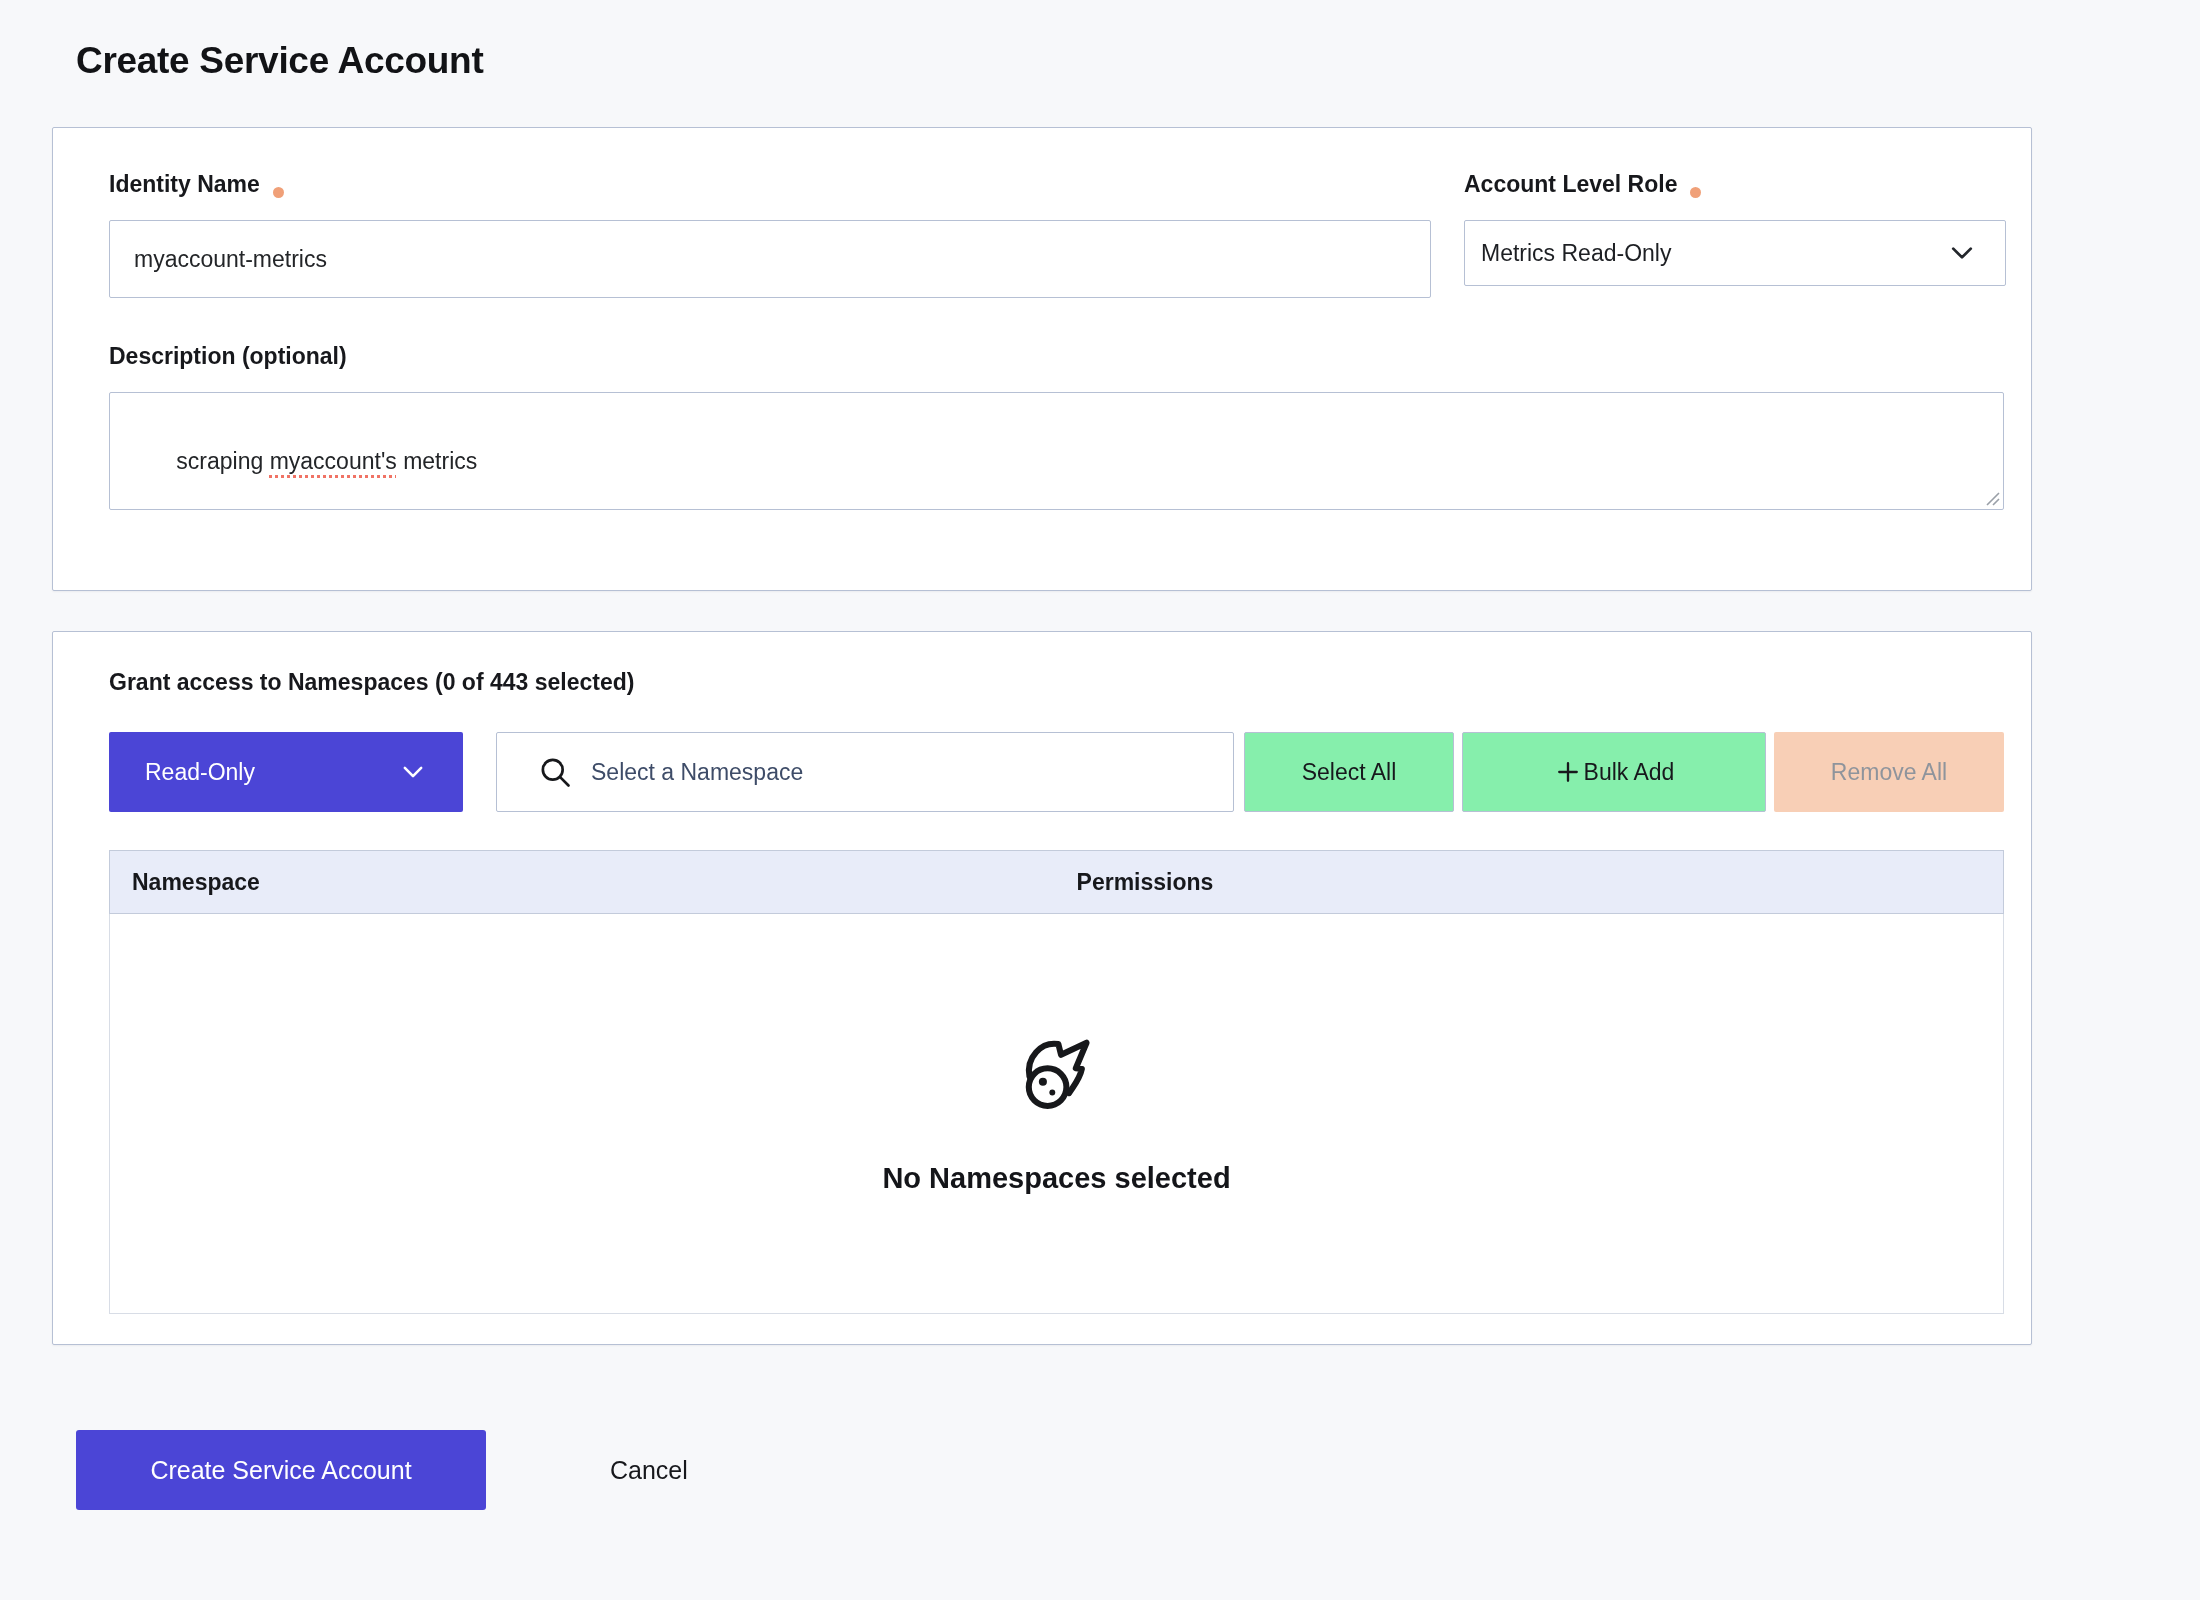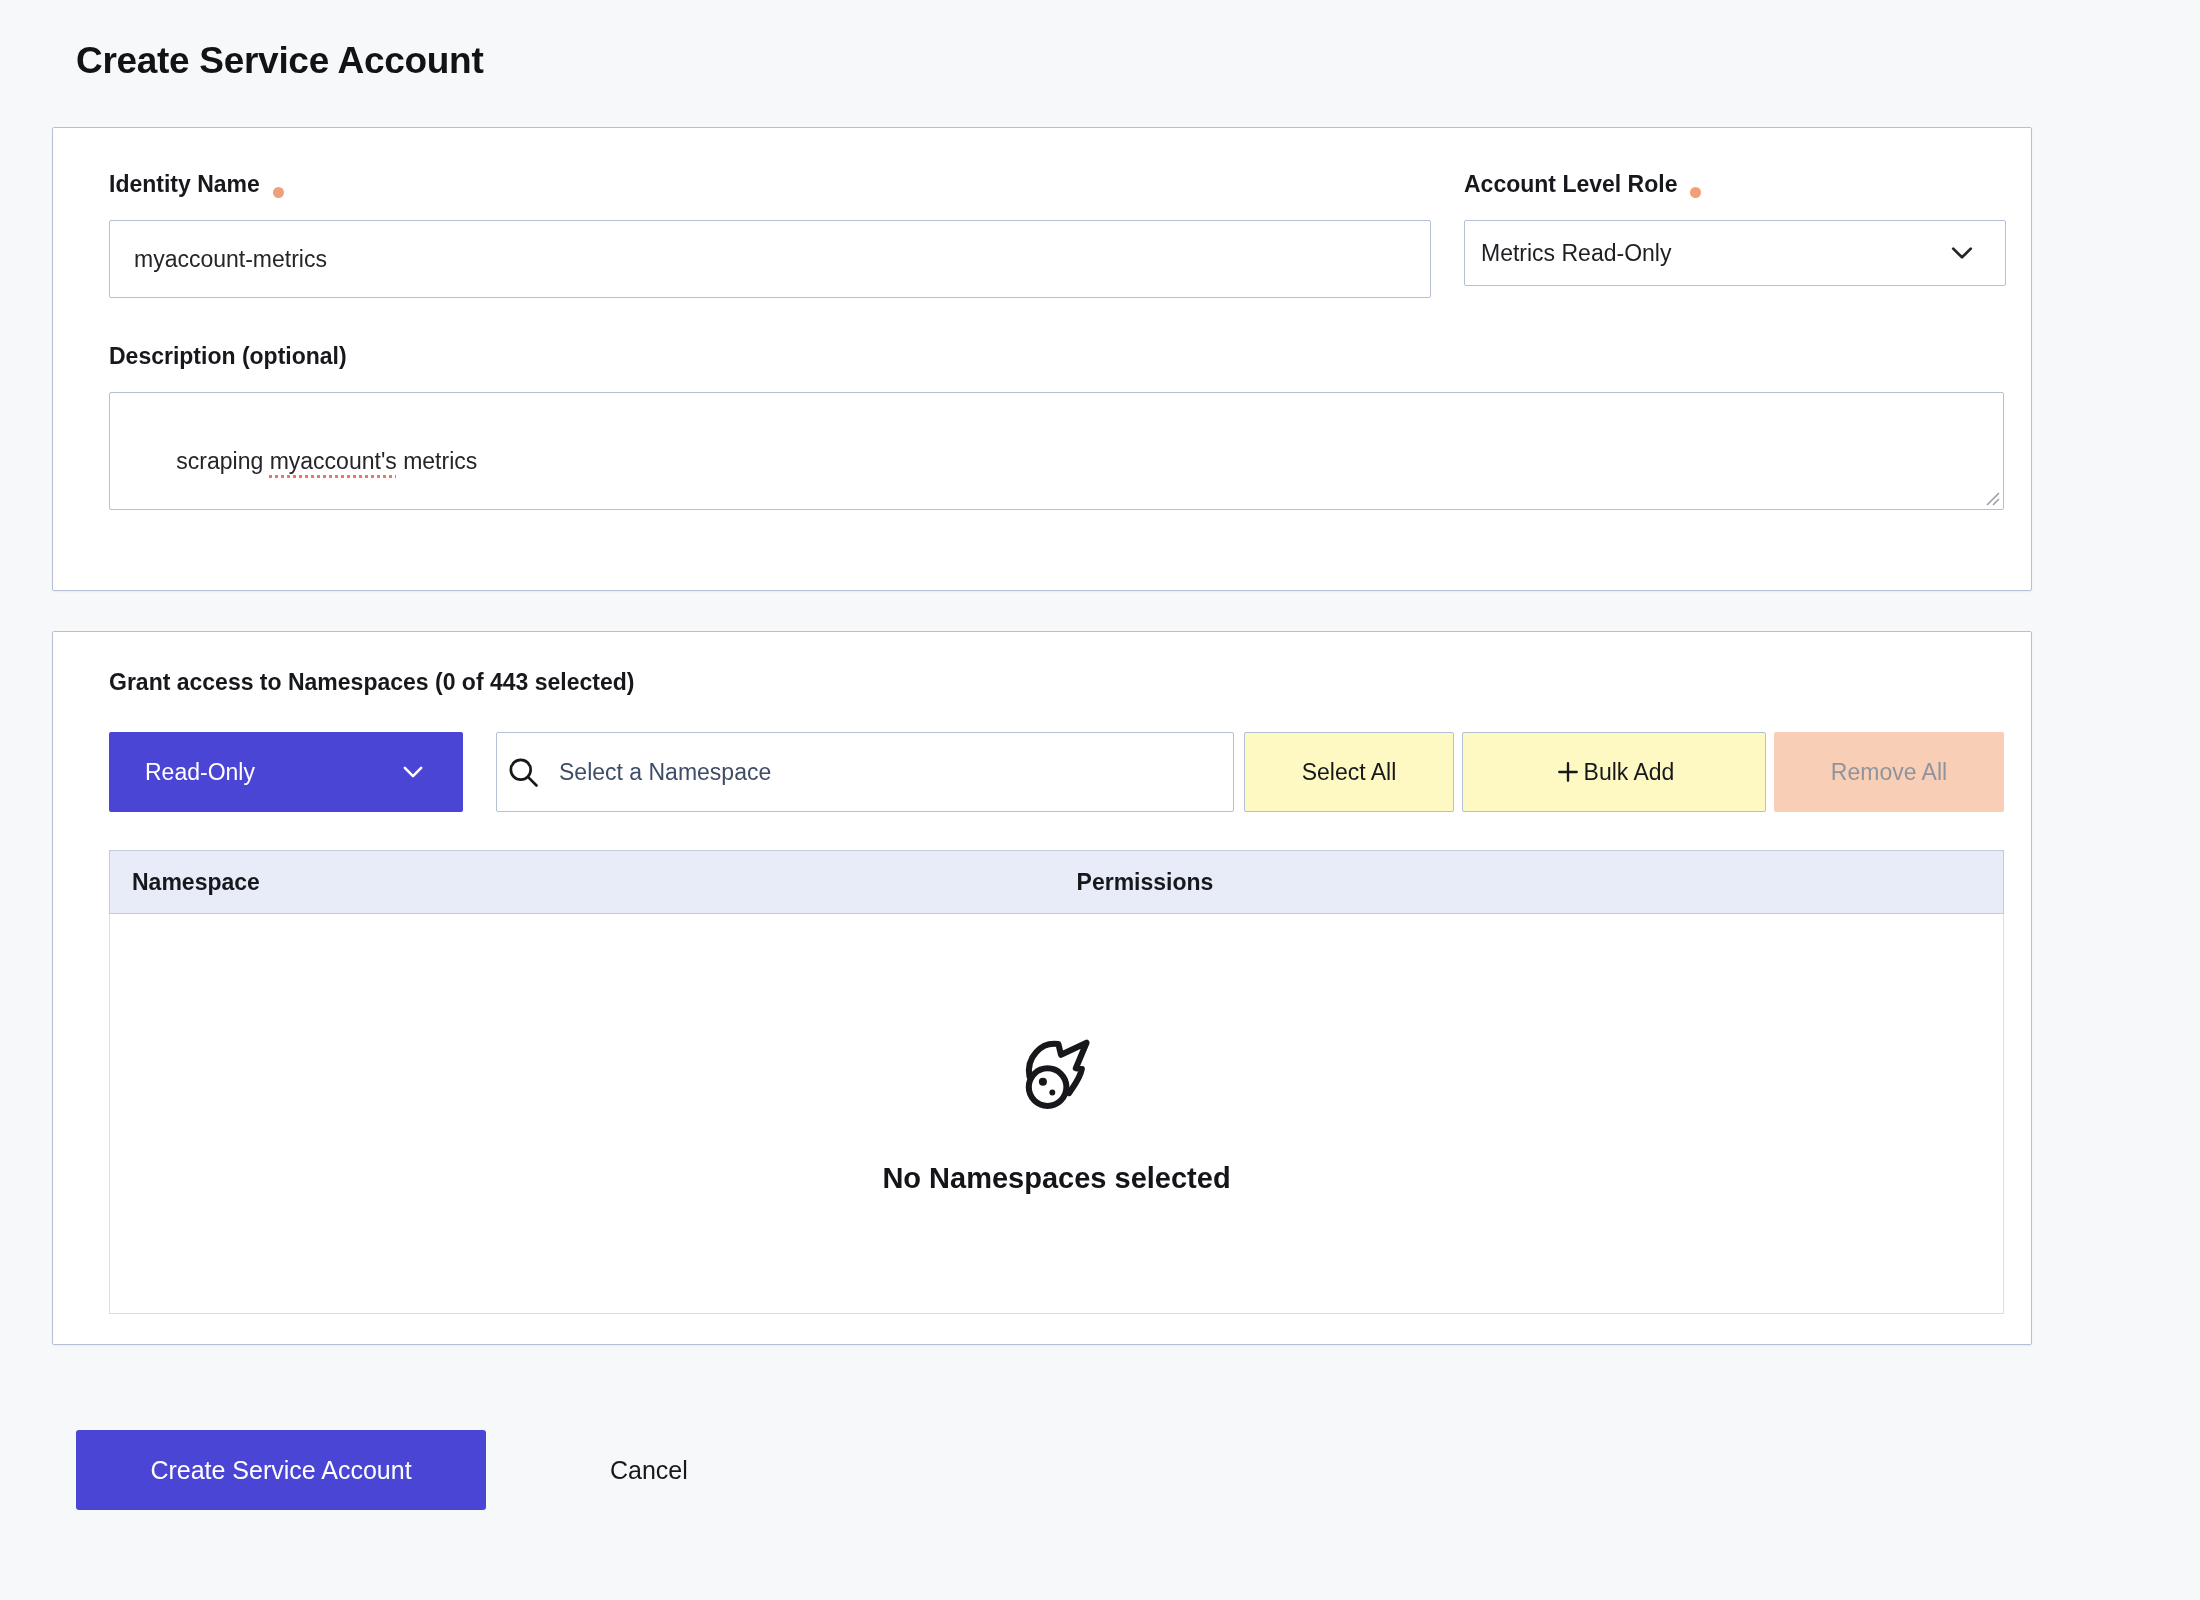--- a/index.html
+++ b/index.html
@@ -113,31 +113,31 @@
     width:354px;flex:none;margin-right:33px;
     background:var(--accent);border:none;color:#fff;
     justify-content:space-between;
     padding:0 36px;
   }
   .btn-dropdown .chevron{width:28px;height:28px;}
   .search-box{
     flex:1;margin-right:10px;
     border:1.5px solid var(--border);border-radius:2px;background:#fff;
     display:flex;align-items:center;
-    padding:0 8px;
+    padding:0 40px;
   }
   .search-box svg{width:36px;height:36px;flex:none;margin-right:16px;}
   .search-input{
     flex:1;border:none;outline:none;background:transparent;
     font-family:inherit;font-size:23px;color:#232528;
     min-width:0;
   }
   .search-input::placeholder{color:#3e4c68;opacity:1;}
   .btn-outline{
-    background:#fef9c3;border:1.5px solid var(--border);color:#17181c;
+    background:#86efac;border:1.5px solid var(--border);color:#17181c;
   }
   .btn-select-all{width:210px;flex:none;margin-right:8px;}
   .btn-bulk-add{width:304px;flex:none;margin-right:8px;gap:2px;}
   .btn-remove-all{
     width:230px;flex:none;
     background:var(--disabled-button-bg);border:none;
     color:var(--disabled-button-text);
     cursor:default;
   }
   .table{margin-top:38px;}

